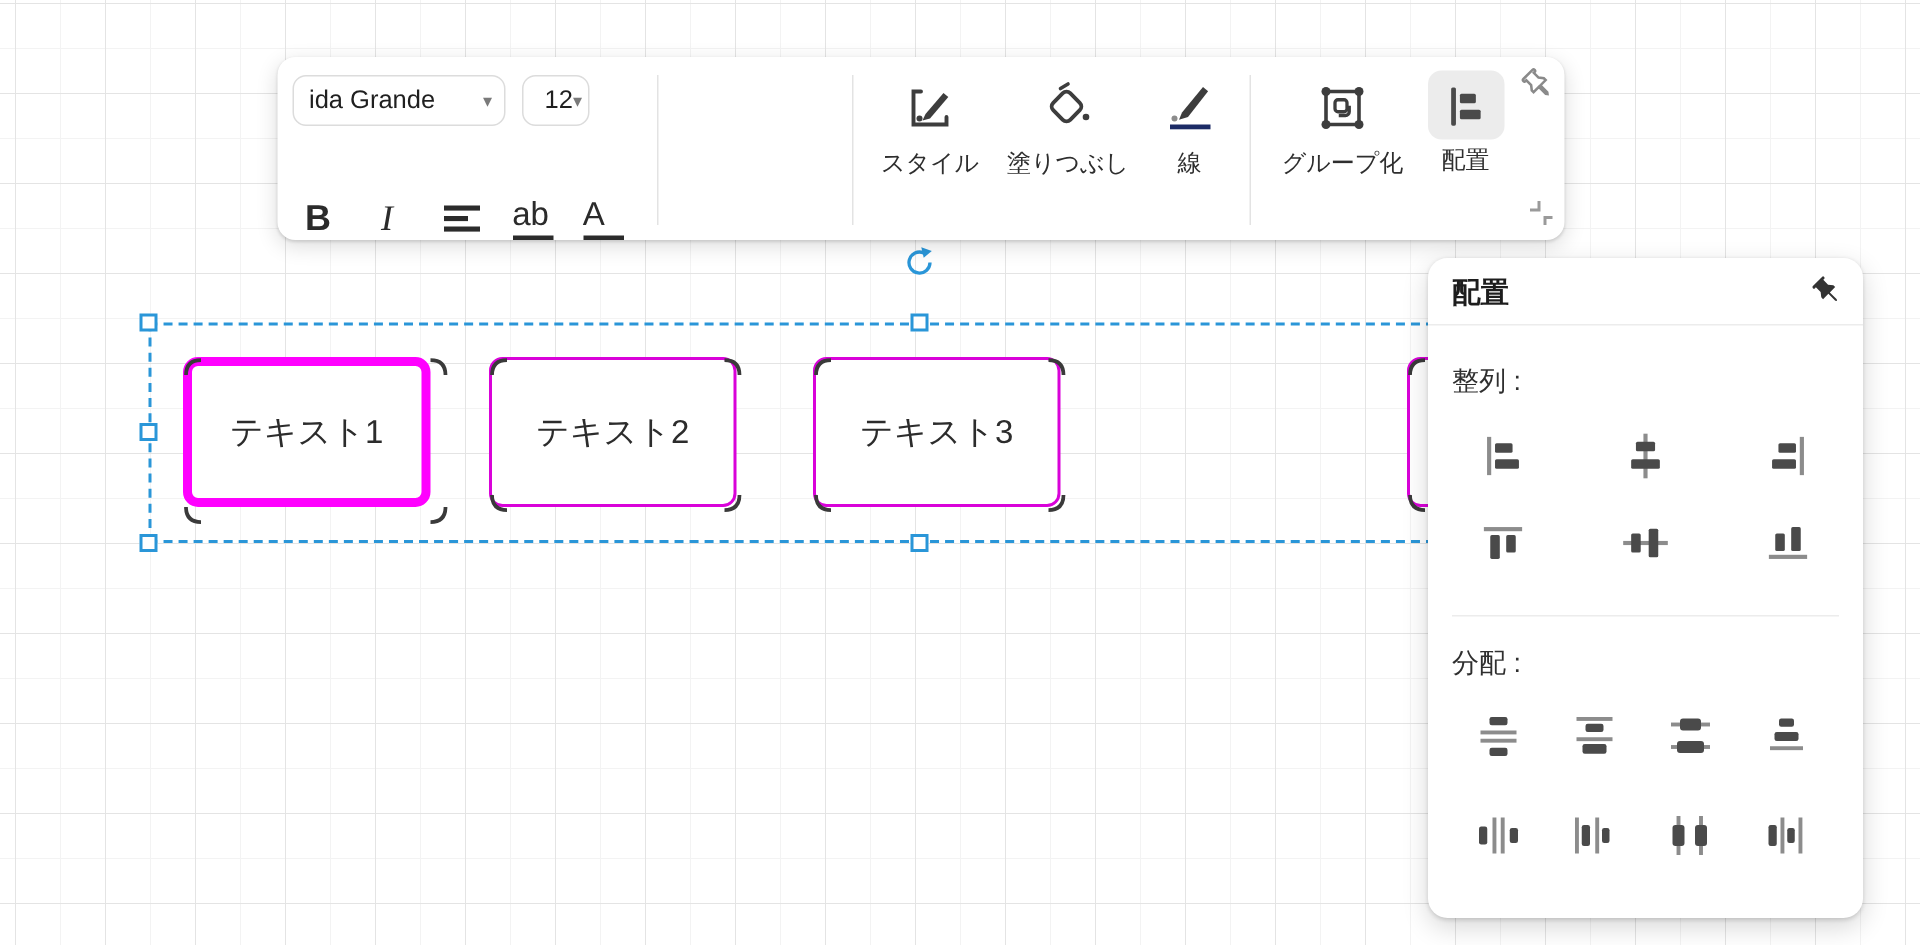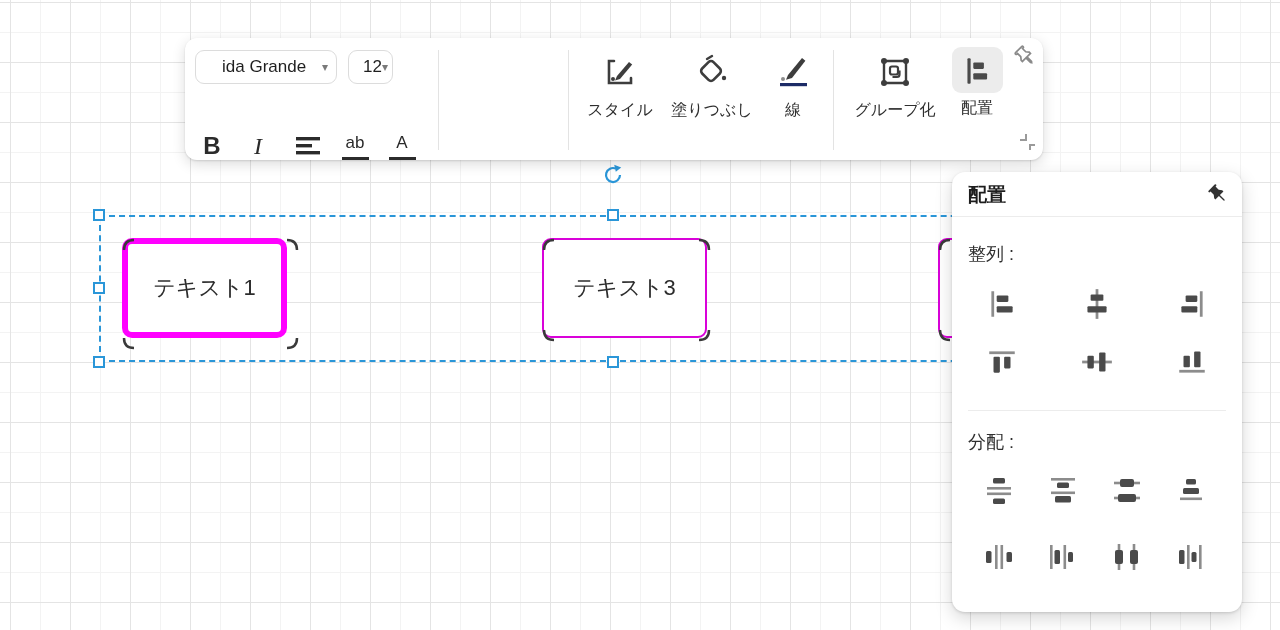--- a/index.html
+++ b/index.html
@@ -30,21 +30,21 @@
   
   .toolbar{position:absolute;left:185px;top:38px;width:858px;height:122px;background:#fff;border-radius:12px;
            box-shadow:0 1px 2px rgba(0,0,0,.12),0 4px 14px rgba(0,0,0,.14);}
   .dropdown{position:absolute;top:12px;height:34px;border:1.5px solid #dcdcdc;border-radius:9px;box-sizing:border-box;
             display:flex;align-items:center;background:#fff;color:#1f1f1f;font-size:17px;}
   .dropdown .caret{margin-left:auto;margin-right:8px;color:#7a7a7a;font-size:12px;}
   .tb-btn{position:absolute;top:88px;width:40px;height:40px;display:flex;align-items:center;justify-content:center;color:#2b2b2b;}
   .vdiv{position:absolute;top:12px;height:100px;width:1px;background:#e3e3e3;}
   .icon-btn{position:absolute;display:flex;flex-direction:column;align-items:center;color:#2b2b2b;}
   .lbl{font-size:16px;color:#2e2e2e;white-space:nowrap;line-height:22px;text-align:center;}
-  .ul-glyph{display:flex;flex-direction:column;align-items:center;font-size:17px;font-weight:500;line-height:22px;}
+  .ul-glyph{display:flex;flex-direction:column;align-items:flex-start;font-size:22px;font-weight:500;line-height:22px;}
   .ul-glyph .bar{width:27px;height:3px;background:#2b2b2b;margin-top:3px;}
   .arr-bg{position:absolute;left:767px;top:9px;width:51px;height:46px;background:#ececec;border-radius:9px;}
   
   .panel{position:absolute;left:952px;top:172px;width:290px;height:440px;background:#fff;border-radius:13px;
          box-shadow:0 1px 3px rgba(0,0,0,.14),0 6px 18px rgba(0,0,0,.16);}
   .panel-title{position:absolute;left:16px;top:10px;font-size:19px;font-weight:700;color:#1d1d1d;}
   .hdiv{position:absolute;height:1px;background:#ececec;}
   .sec-label{position:absolute;left:16px;font-size:18px;color:#2f2f2f;}
   .grid-btn{position:absolute;width:44px;height:44px;margin-left:-22px;margin-top:-22px;
             display:flex;align-items:center;justify-content:center;}
@@ -71,41 +71,50 @@
 
   <div class="shape primary" style="left:122px;">
     <svg class="marks" width="177" height="112" viewBox="0 0 177 112">
       <path d="M2 12 Q2 2 12 2"></path>
         <path d="M165 2 Q175 2 175 12"></path>
         <path d="M175 100 Q175 110 165 110"></path>
         <path d="M12 110 Q2 110 2 100"></path>
     </svg>
     <span>テキスト1</span>
   </div>
+  <div class="shape secondary" style="left:326px;">
+    <svg class="marks" width="169" height="104" viewBox="0 0 169 104">
+      <path d="M2 12 Q2 2 12 2"></path>
+        <path d="M157 2 Q167 2 167 12"></path>
+        <path d="M167 92 Q167 102 157 102"></path>
+        <path d="M12 102 Q2 102 2 92"></path>
+    </svg>
+    <span>テキスト2</span>
+  </div>
   <div class="shape secondary" style="left:542px;">
     <svg class="marks" width="169" height="104" viewBox="0 0 169 104">
       <path d="M2 12 Q2 2 12 2"></path>
         <path d="M157 2 Q167 2 167 12"></path>
         <path d="M167 92 Q167 102 157 102"></path>
         <path d="M12 102 Q2 102 2 92"></path>
     </svg>
     <span>テキスト3</span>
   </div>
   <div class="shape secondary" style="left:938px;">
     <svg class="marks" width="169" height="104" viewBox="0 0 169 104">
       <path d="M2 12 Q2 2 12 2"></path>
         <path d="M157 2 Q167 2 167 12"></path>
         <path d="M167 92 Q167 102 157 102"></path>
         <path d="M12 102 Q2 102 2 92"></path>
     </svg>
     <span></span>
   </div>
 
   <div class="toolbar">
-    <div class="dropdown" style="left:10px;width:142px;padding-left:16px;">
+    <div class="dropdown" style="left:10px;width:142px;">
       <span style="margin-left:10px;overflow:hidden;white-space:nowrap;">ida Grande</span>
       <span class="caret">▾</span>
     </div>
     <div class="dropdown" style="left:163px;width:45px;">
       <span style="margin-left:14px;">12</span>
       <span class="caret">▾</span>
     </div>
 
     <div class="tb-btn" style="left:7px;">
       <span style="font-size:24px;font-weight:700;">B</span>

